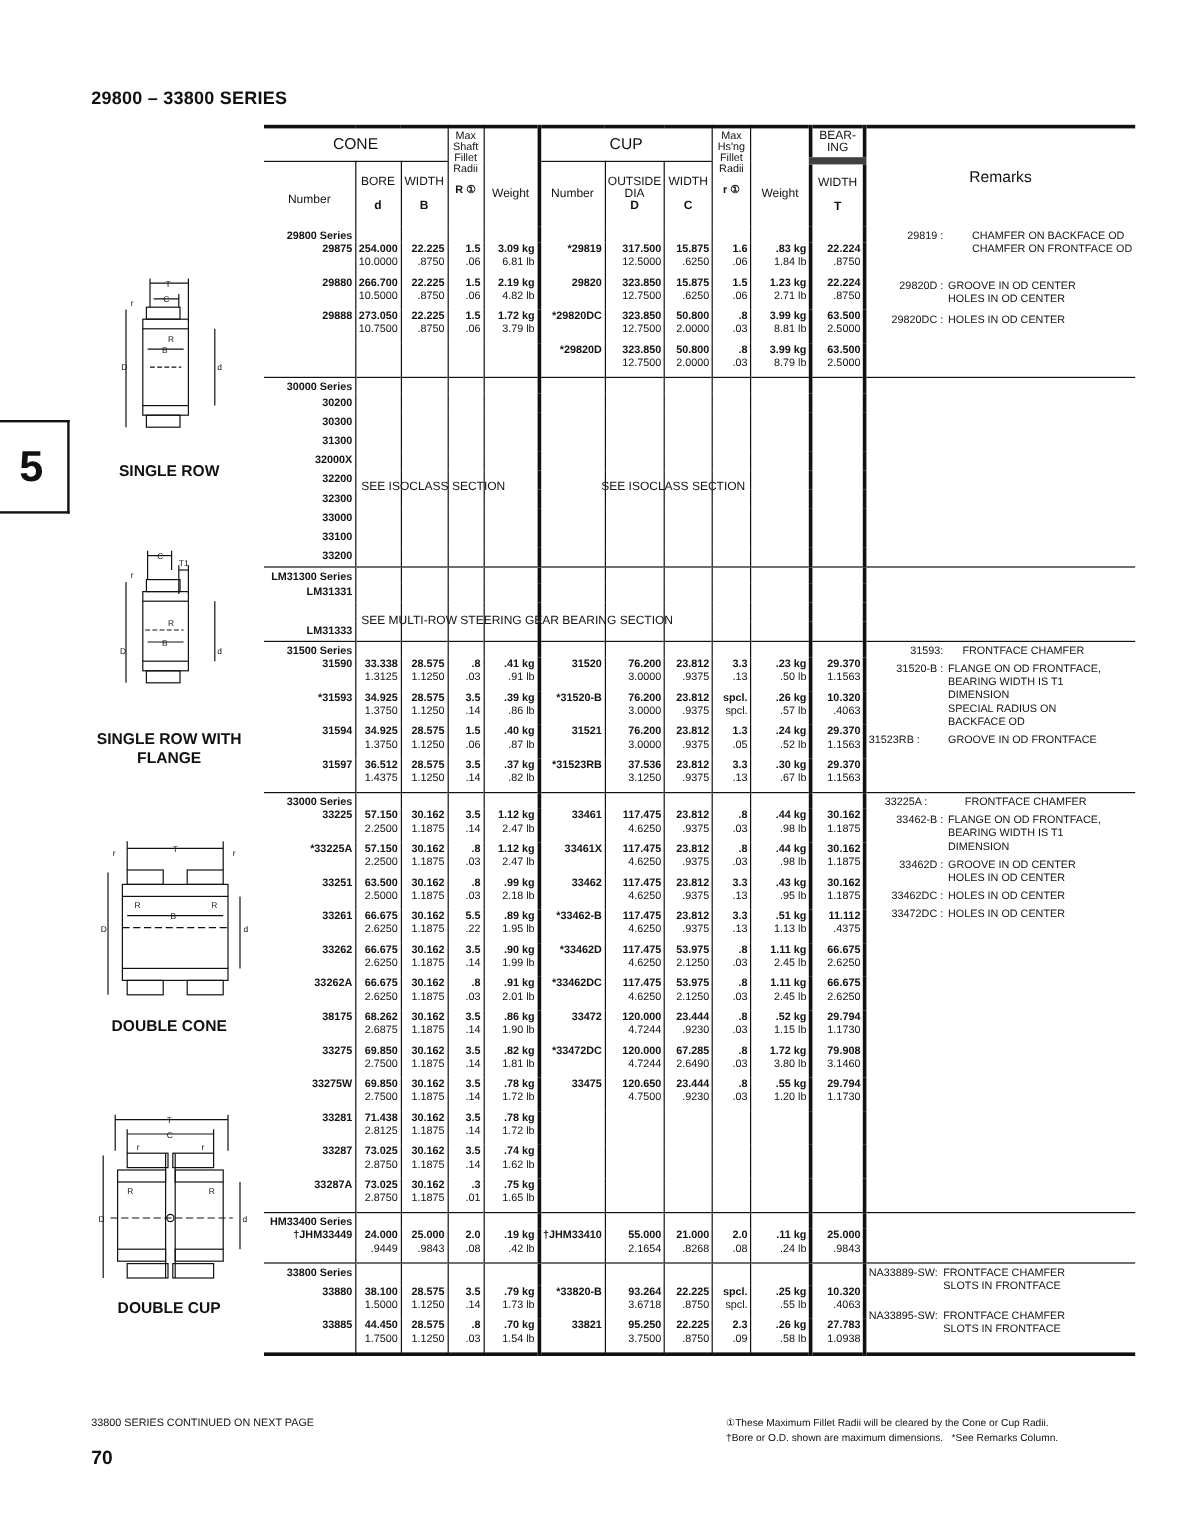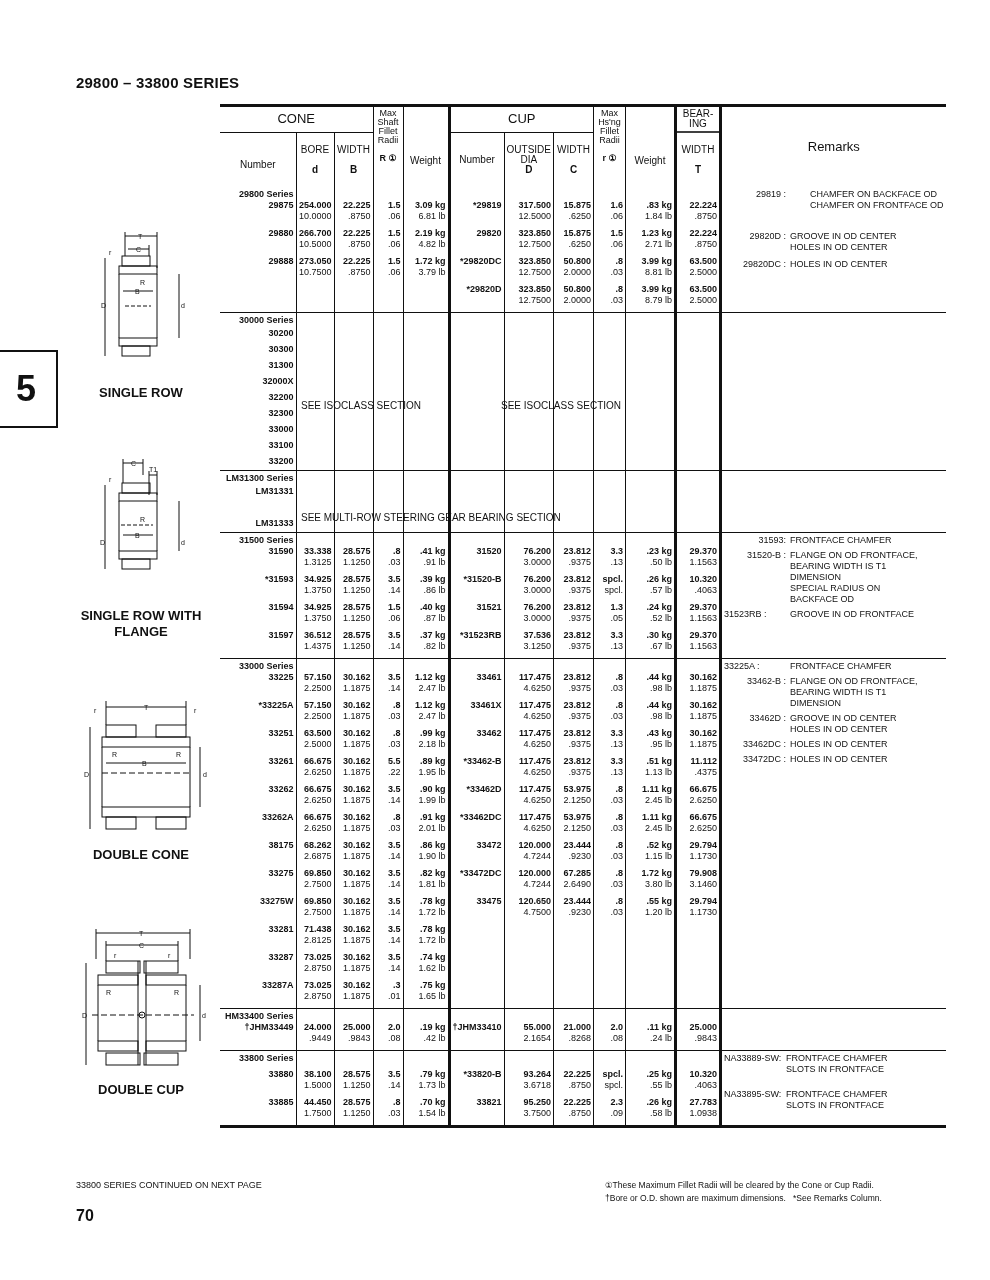--- a/index.html
+++ b/index.html
@@ -180,21 +180,21 @@
       <col style="width:171px">
   </colgroup>
   <thead>
     <tr class="topbar">
       <th colspan="3" class="h-major nol">CONE</th>
       <th rowspan="2" style="font-size:9px;vertical-align:top;padding-top:2px;line-height:9px"><span>Max Shaft Fillet Radii</span><br><br><b>R ①</b></th>
       <th rowspan="2" style="font-size:10px;padding-top:28px">Weight</th>
       <th colspan="3" class="h-major thick-l">CUP</th>
       <th rowspan="2" style="font-size:9px;vertical-align:top;padding-top:2px;line-height:9px"><span>Max Hs'ng Fillet Radii</span><br><br><b>r ①</b></th>
       <th rowspan="2" style="font-size:10px;padding-top:28px">Weight</th>
-      <th class="thick-l hb" style="border-bottom:2px solid #404040;font-size:10px;height:24px">BEAR-ING</th>
+      <th class="thick-l hb" style="border-bottom:6px solid #404040;font-size:10px;height:24px">BEAR-ING</th>
       <th rowspan="2" class="thick-l" style="font-size:13px">Remarks</th>
     </tr>
     <tr>
       <th class="nol" style="font-size:10px;height:44px;padding-top:10px">Number</th>
       <th style="font-size:10px"><span>BORE</span><br><br><b>d</b></th>
       <th style="font-size:10px"><span>WIDTH</span><br><br><b>B</b></th>
       <th class="thick-l" style="font-size:10px">Number</th>
       <th style="font-size:10px"><span>OUTSIDE DIA</span><br><b>D</b></th>
       <th style="font-size:10px"><span>WIDTH</span><br><br><b>C</b></th>
       <th class="thick-l" style="font-size:10px"><span>WIDTH</span><br><br><b>T</b></th>
@@ -587,21 +587,21 @@
         <td class=""></td>
         <td class=""></td>
         <td class="thick-l"></td>
         <td class=""></td>
         <td class=""></td>
         <td class=""></td>
         <td class=""></td>
         <td class="thick-l"></td>
         <td class="thick-l rmk" rowspan="5" style="padding-top: 2px;">
           <div style="display: flex; margin-bottom: 4px;">
-            <span class="k" style="width: 62px; text-align: right; padding-right: 4px;">31593:</span>
+            <span class="k" style="width: 62px; text-align: right; padding-right: 16px;">31593:</span>
             <span>
               <span class="dbl">FRONTFACE CHAMFER</span>
             </span>
           </div>
           <div style="display: flex; margin-bottom: 4px;">
             <span class="k" style="width: 62px; text-align: right; padding-right: 4px;">31520-B :</span>
             <span>
               <span class="dbl">FLANGE ON OD FRONTFACE,</span>
               <span class="dbl">BEARING WIDTH IS T1</span>
               <span class="dbl">DIMENSION</span>
@@ -784,21 +784,21 @@
         <td class=""></td>
         <td class=""></td>
         <td class="thick-l"></td>
         <td class=""></td>
         <td class=""></td>
         <td class=""></td>
         <td class=""></td>
         <td class="thick-l"></td>
         <td class="thick-l rmk" rowspan="13" style="padding-top: 2px;">
           <div style="display: flex; margin-bottom: 4px;">
-            <span class="k" style="width: 62px; text-align: left; padding-right: 4px;">33225A :</span>
+            <span class="k" style="width: 62px; text-align: center; padding-right: 18px;">33225A :</span>
             <span>
               <span class="dbl">FRONTFACE CHAMFER</span>
             </span>
           </div>
           <div style="display: flex; margin-bottom: 4px;">
             <span class="k" style="width: 62px; text-align: right; padding-right: 4px;">33462-B :</span>
             <span>
               <span class="dbl">FLANGE ON OD FRONTFACE,</span>
               <span class="dbl">BEARING WIDTH IS T1</span>
               <span class="dbl">DIMENSION</span>

